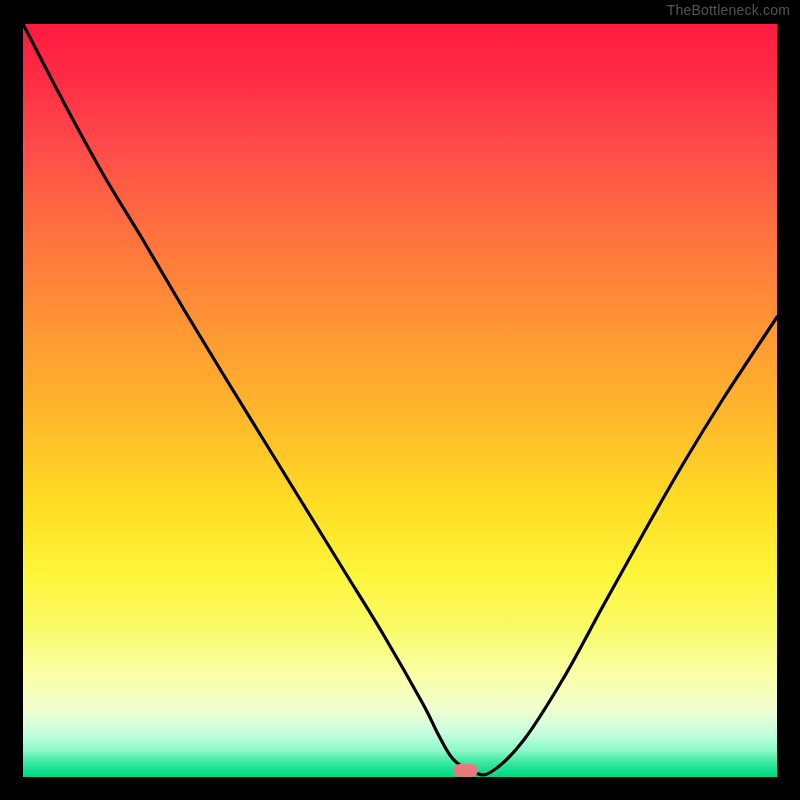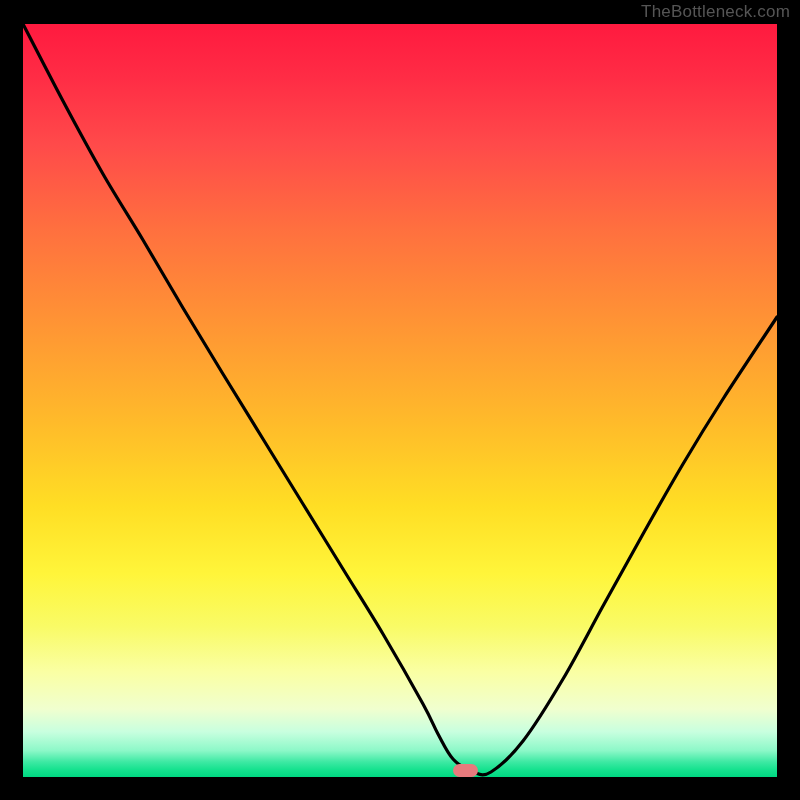--- a/index.html
+++ b/index.html
@@ -44,21 +44,21 @@
       #3de9a3 98%,
       #16e28f 99%,
       #00d882 100%
     );
   }
   .watermark {
     position: absolute;
     top: 2px;
     right: 10px;
     color: #555;
-    font-size: 17px;
+    font-size: 14px;
     font-weight: 500;
     letter-spacing: 0.2px;
     user-select: none;
   }
   
   .marker {
     position: absolute;
     width: 25px;
     height: 13px;
     border-radius: 7px;

